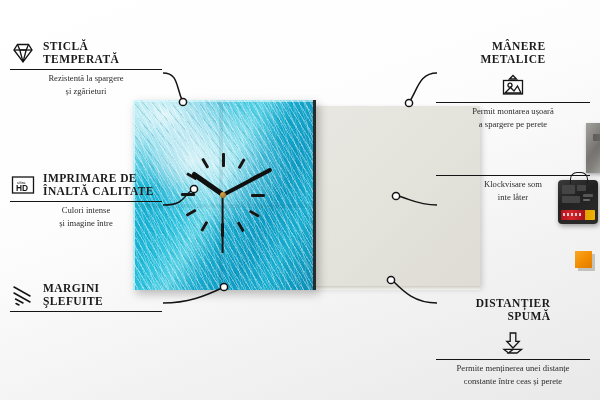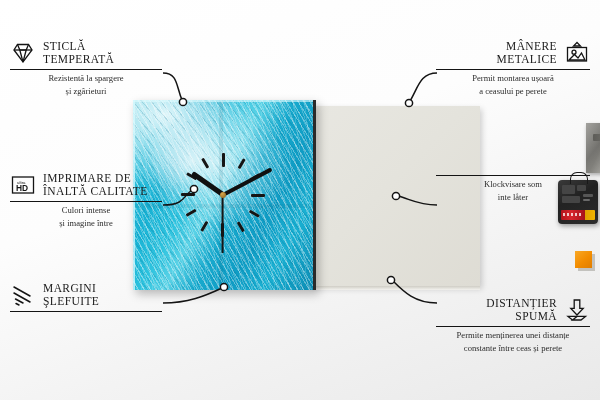--- a/index.html
+++ b/index.html
@@ -120,28 +120,28 @@
   .hand.hour{width:5px;height:38px;margin-left:-2.5px;margin-top:-38px;border-radius:2px;}
   .hand.min{width:4px;height:55px;margin-left:-2px;margin-top:-55px;border-radius:2px;}
   .hand.sec{width:1.6px;height:58px;margin-left:-0.8px;margin-top:-58px;background:#161616;}
   .pin{position:absolute;left:50%;top:50%;width:6px;height:6px;margin:-3px 0 0 -3px;
     border-radius:50%;background:radial-gradient(circle at 35% 30%,#d8a84e,#8a5f17);}
 
   
   .callout{position:absolute;}
   .callout .head{display:flex;align-items:center;gap:7px;}
   .callout .ttl{
-    font-weight:400;font-size:11.5px;letter-spacing:.4px;color:#1b1b1b;
+    font-weight:700;font-size:11.5px;letter-spacing:.4px;color:#1b1b1b;
     line-height:13px;text-transform:uppercase;white-space:nowrap;
   }
   .callout .rule{height:0;border-top:1.4px solid #141414;margin-top:3px;}
   .callout .sub{
     font-size:8.6px;line-height:10.4px;color:#2c2c2c;margin-top:3px;white-space:nowrap;text-align:center;
   }
-  .callout.right .head{flex-direction:row;justify-content:flex-end;}
+  .callout.right .head{flex-direction:column;justify-content:flex-end;}
   .callout.right .ttl{text-align:right;}
   .callout.right .sub{text-align:center;}
 
   .ic{width:26px;height:26px;flex:0 0 26px;display:block;}
 
   
   #c-glass{left:10px;top:40px;width:152px;}
   #c-print{left:10px;top:172px;width:152px;}
   #c-edge{left:10px;top:282px;width:152px;}
   
@@ -317,21 +317,21 @@
         <g fill="none" stroke="#141414" stroke-width="1.3">
           <path d="M13 2.5 L9.5 6 H16.5 Z"></path>
           <rect x="3.5" y="7.5" width="19" height="13.5"></rect>
           <circle cx="10" cy="12.2" r="2"></circle>
           <path d="M5 20 L10.5 14.5 L14 18 L17.5 13 L21 20 Z"></path>
         </g>
       </svg>
     </div>
     <div class="rule"></div>
     <div class="sub">Permit montarea ușoară</div>
-    <div class="sub">a ceasului pe perete</div>
+    <div class="sub">a spargere pe perete</div>
   </div>
 
   <div class="callout right" id="c-mech">
     <div class="rule"></div>
     <div class="sub">Klockvisare som</div>
     <div class="sub">inte låter</div>
   </div>
 
   <div class="callout right" id="c-spacer">
     <div class="head">

